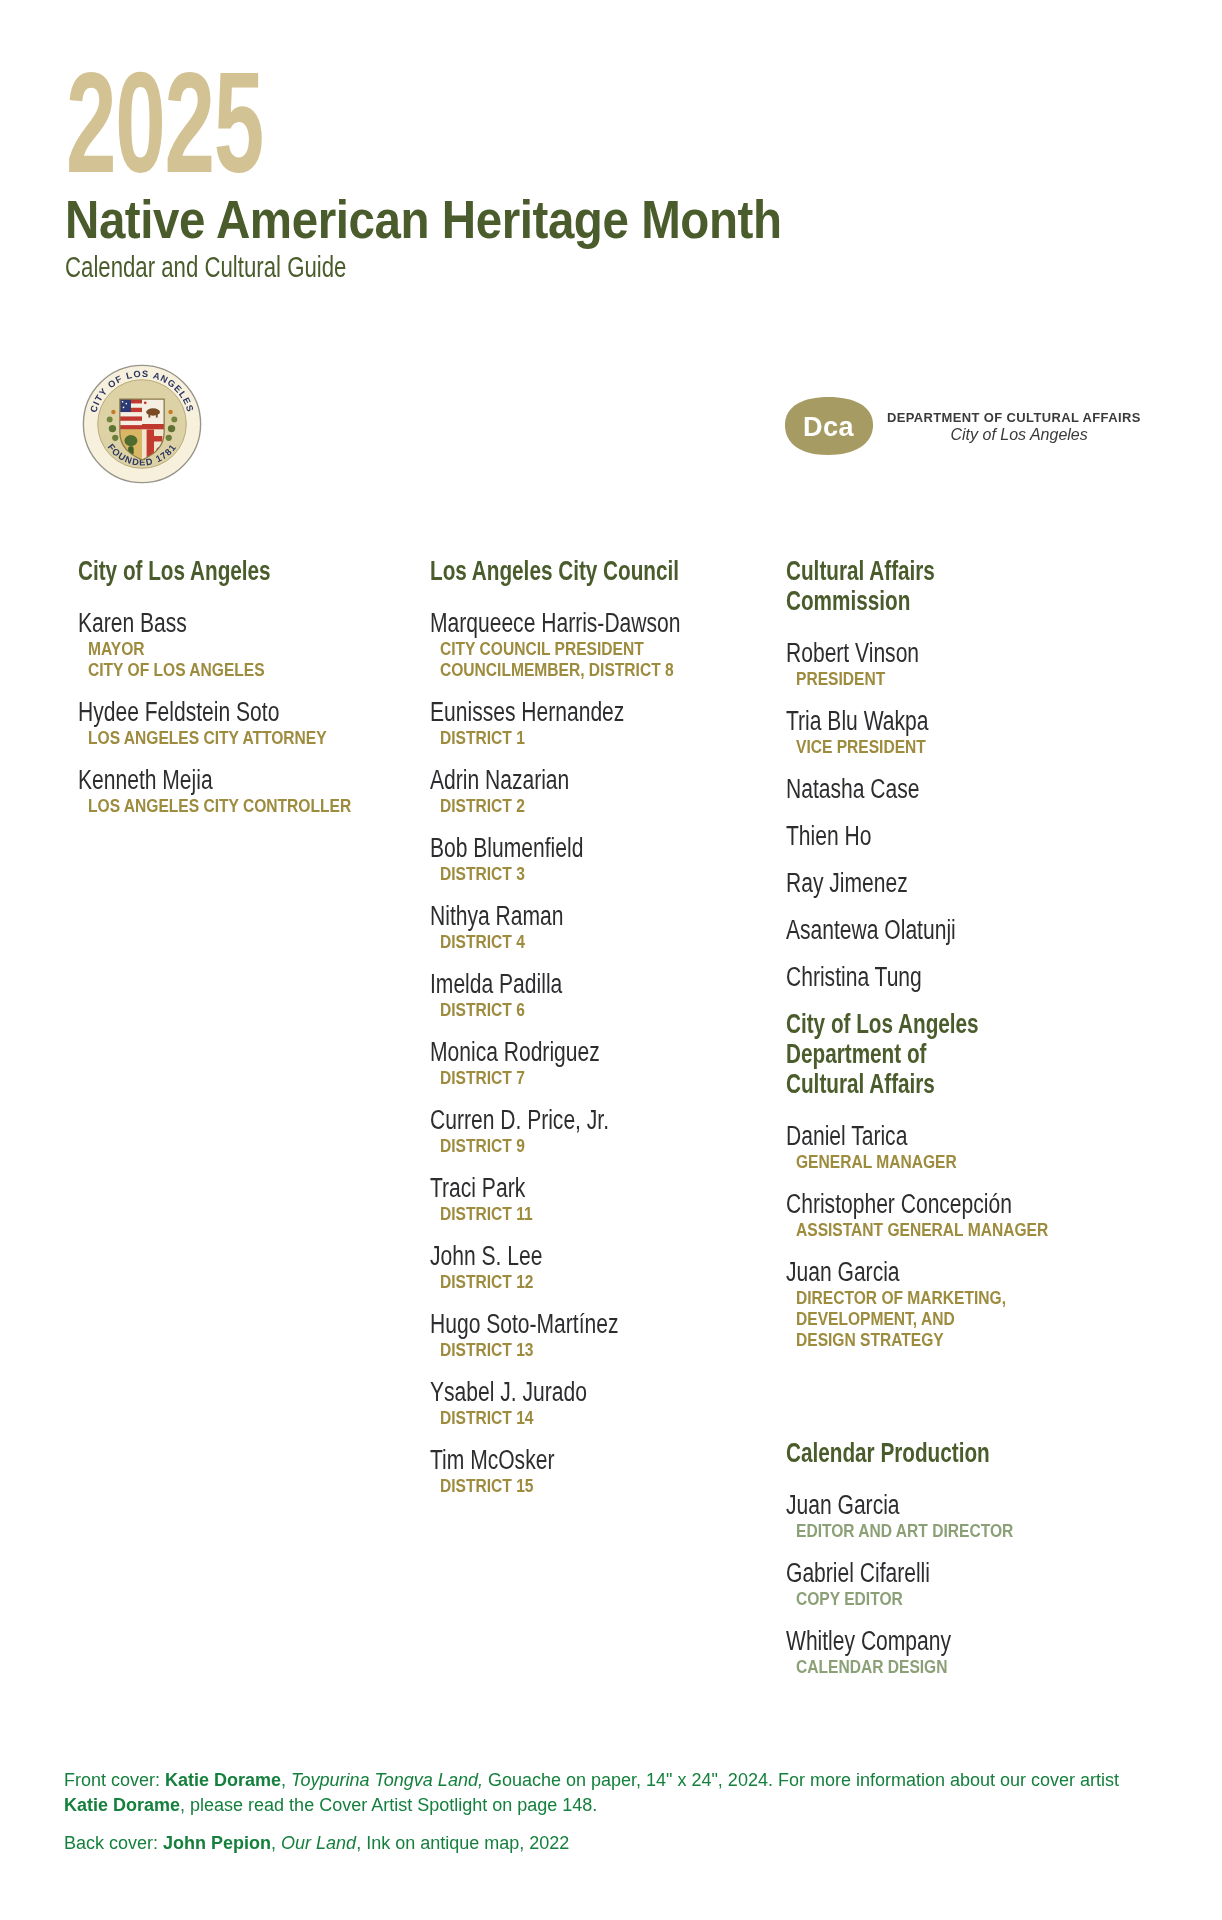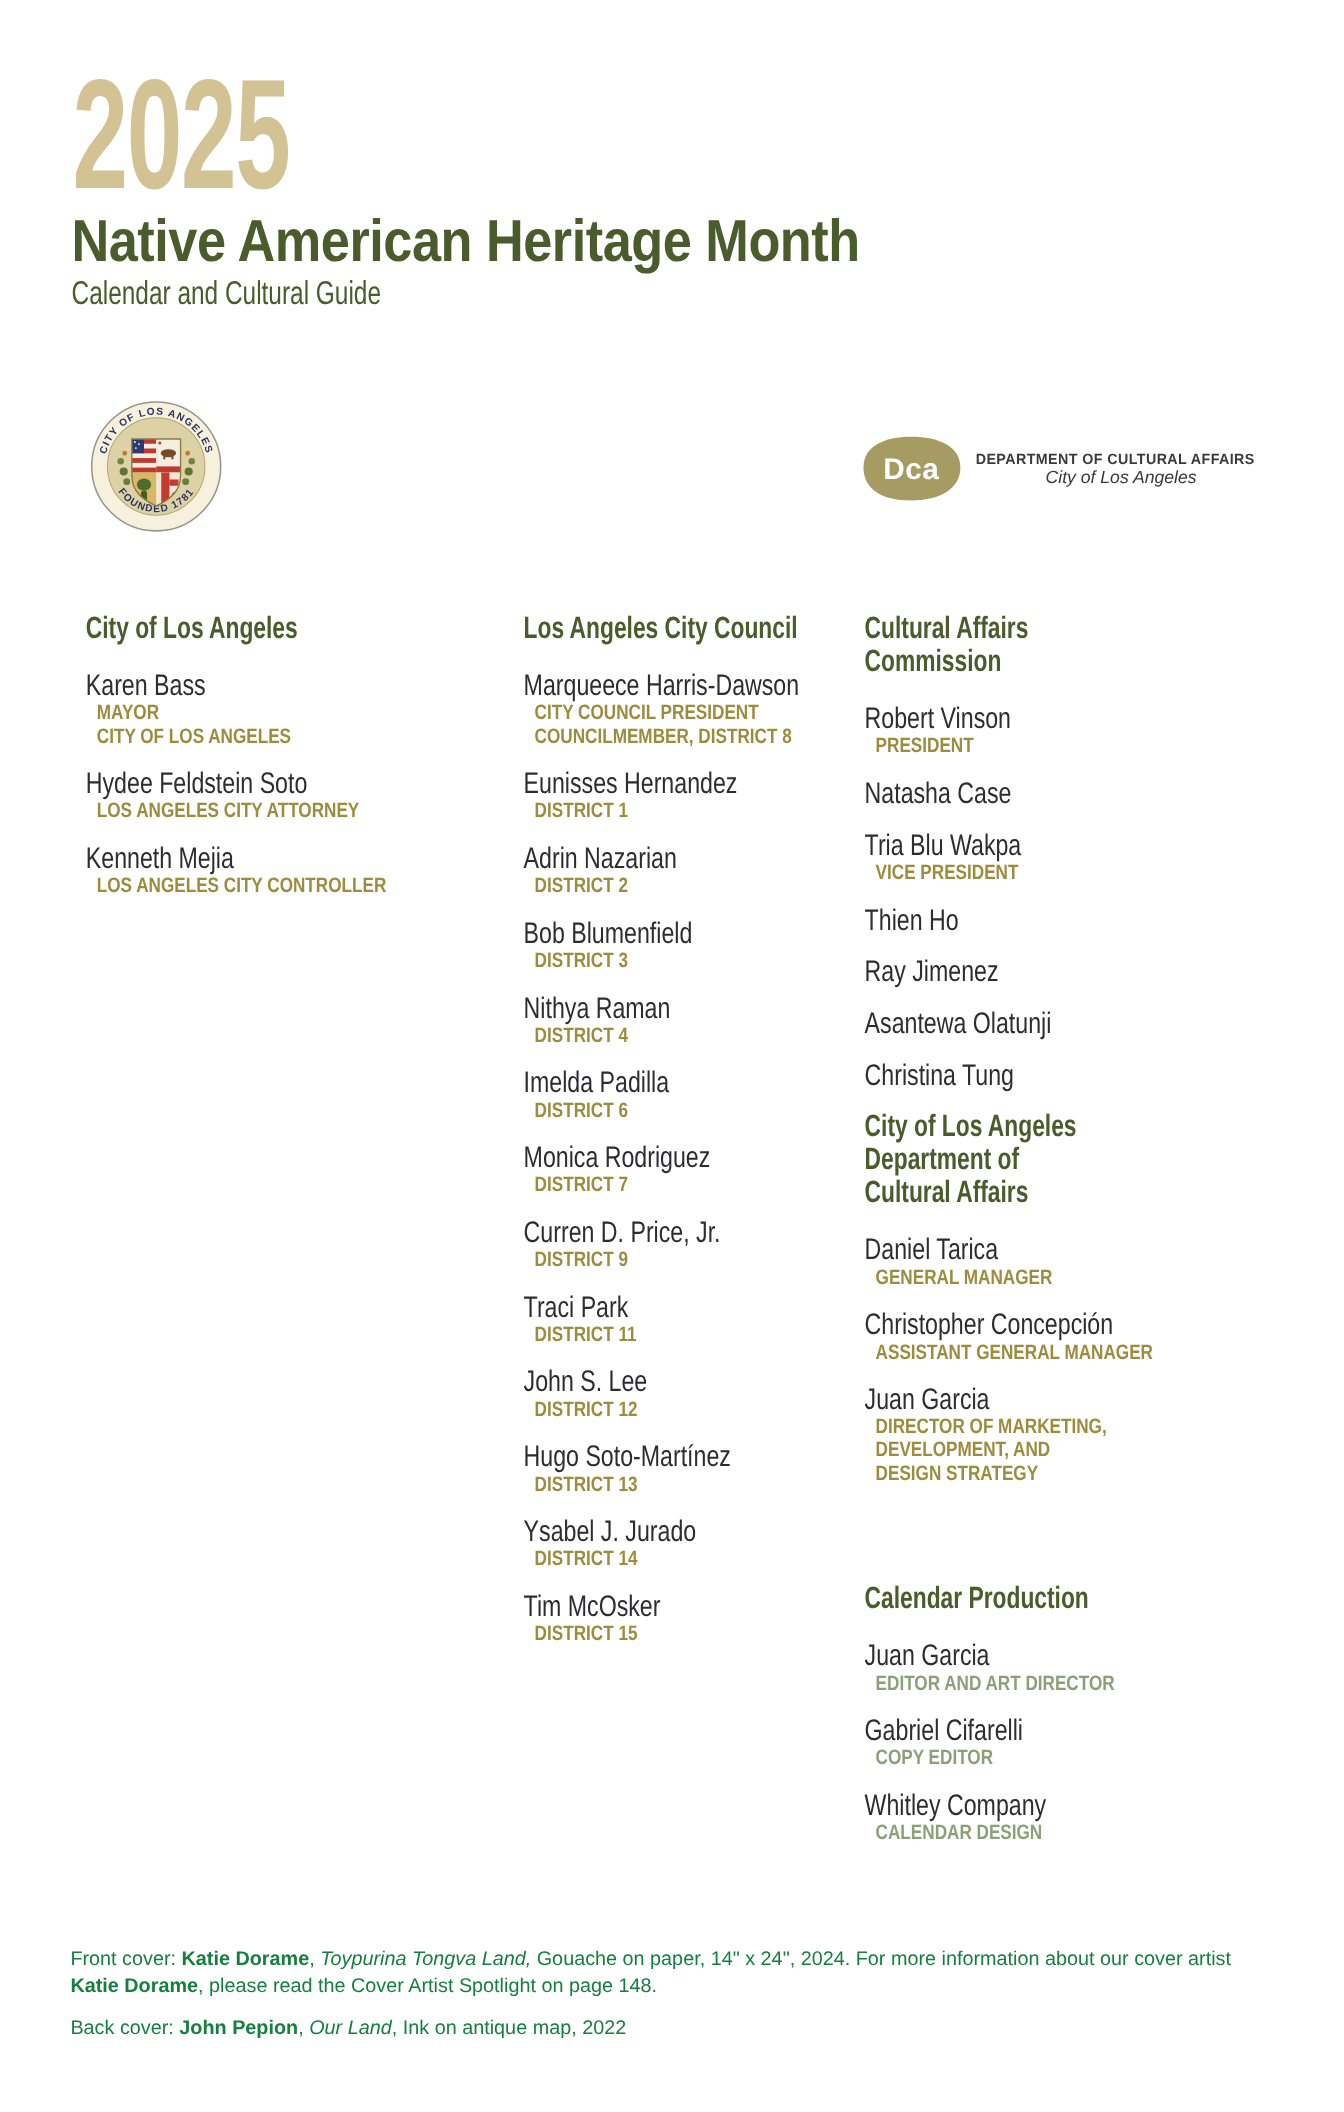--- a/index.html
+++ b/index.html
@@ -33,21 +33,21 @@
 
   .seal{position:absolute;left:82px;top:358px;width:120px;height:132px;}
   .dca{position:absolute;left:783px;top:396px;display:flex;align-items:center;text-align:center;}
   .dca-text{margin-left:12px;padding-top:2px;}
   .dca-line1{font-size:13.5px;font-weight:bold;letter-spacing:.4px;color:#3a3a3c;white-space:nowrap;transform:scaleX(.96);transform-origin:0 0;}
   .dca-line2{font-size:16px;font-style:italic;color:#3a3a3c;margin-top:1px;white-space:nowrap;}
 
   .columns{position:absolute;left:0;top:556px;width:1222px;}
   .col{position:absolute;top:0;}
   .col1{left:78px;width:345px;}
-  .col2{left:430px;width:345px;margin-left:46px;}
+  .col2{left:430px;width:345px;}
   .col3{left:786px;width:360px;}
   .col3 .sec:nth-child(2){margin-top:12px;}
   .col3 .sec:nth-child(3){margin-top:88px;}
 
   .sec-header{
     font-size:28px;font-weight:bold;line-height:30px;color:#4a5c2b;
     margin:0 0 22px 0;white-space:nowrap;
   }
   .entry{margin:0 0 17px 0;}
   .name{font-size:27px;line-height:30px;color:#2d2d30;white-space:nowrap;}
@@ -224,25 +224,25 @@
         <div class="sec">
           <div class="sec-header sx74">
             <div>Cultural Affairs</div>
             <div>Commission</div>
           </div>
           <div class="entry">
             <div class="name sx78">Robert Vinson</div>
             <div class="role sx82 role-gold">PRESIDENT</div>
           </div>
           <div class="entry">
-            <div class="name sx78">Natasha Case</div>
-          </div>
-          <div class="entry">
             <div class="name sx78">Tria Blu Wakpa</div>
             <div class="role sx82 role-gold">VICE PRESIDENT</div>
+          </div>
+          <div class="entry">
+            <div class="name sx78">Natasha Case</div>
           </div>
           <div class="entry">
             <div class="name sx78">Thien Ho</div>
           </div>
           <div class="entry">
             <div class="name sx78">Ray Jimenez</div>
           </div>
           <div class="entry">
             <div class="name sx78">Asantewa Olatunji</div>
           </div>

